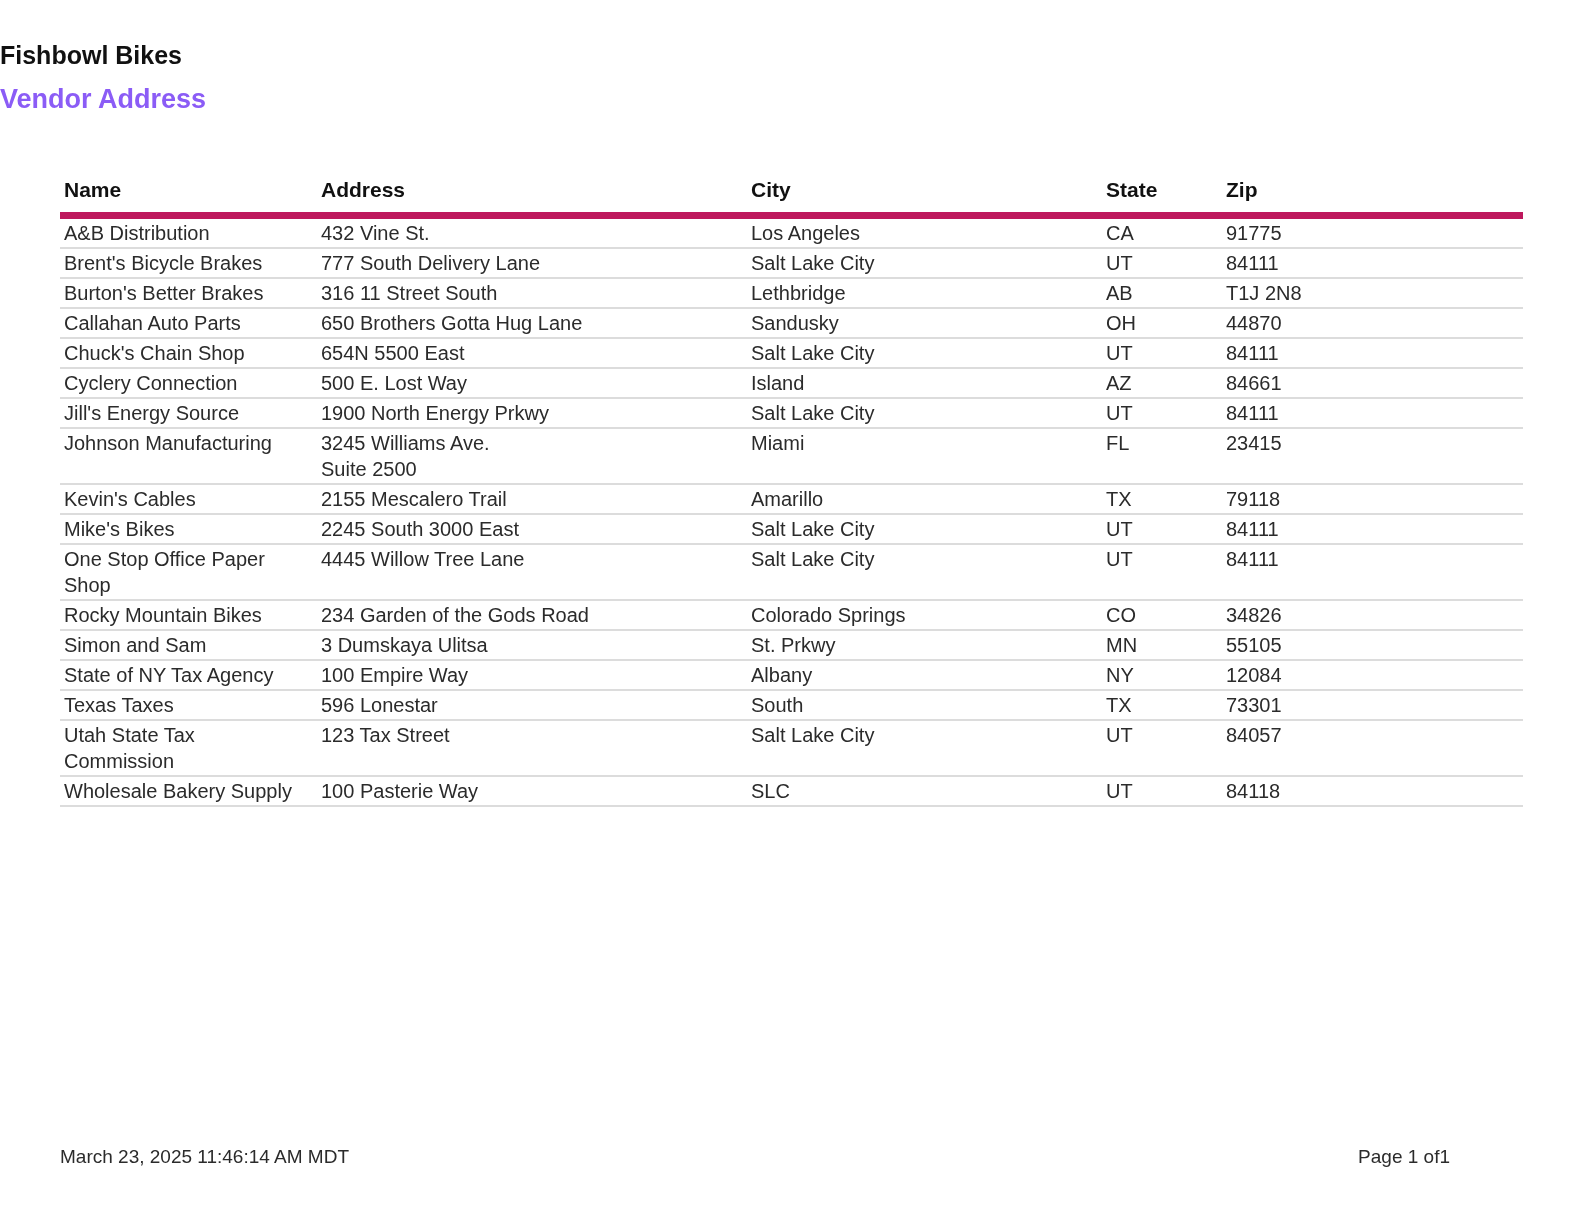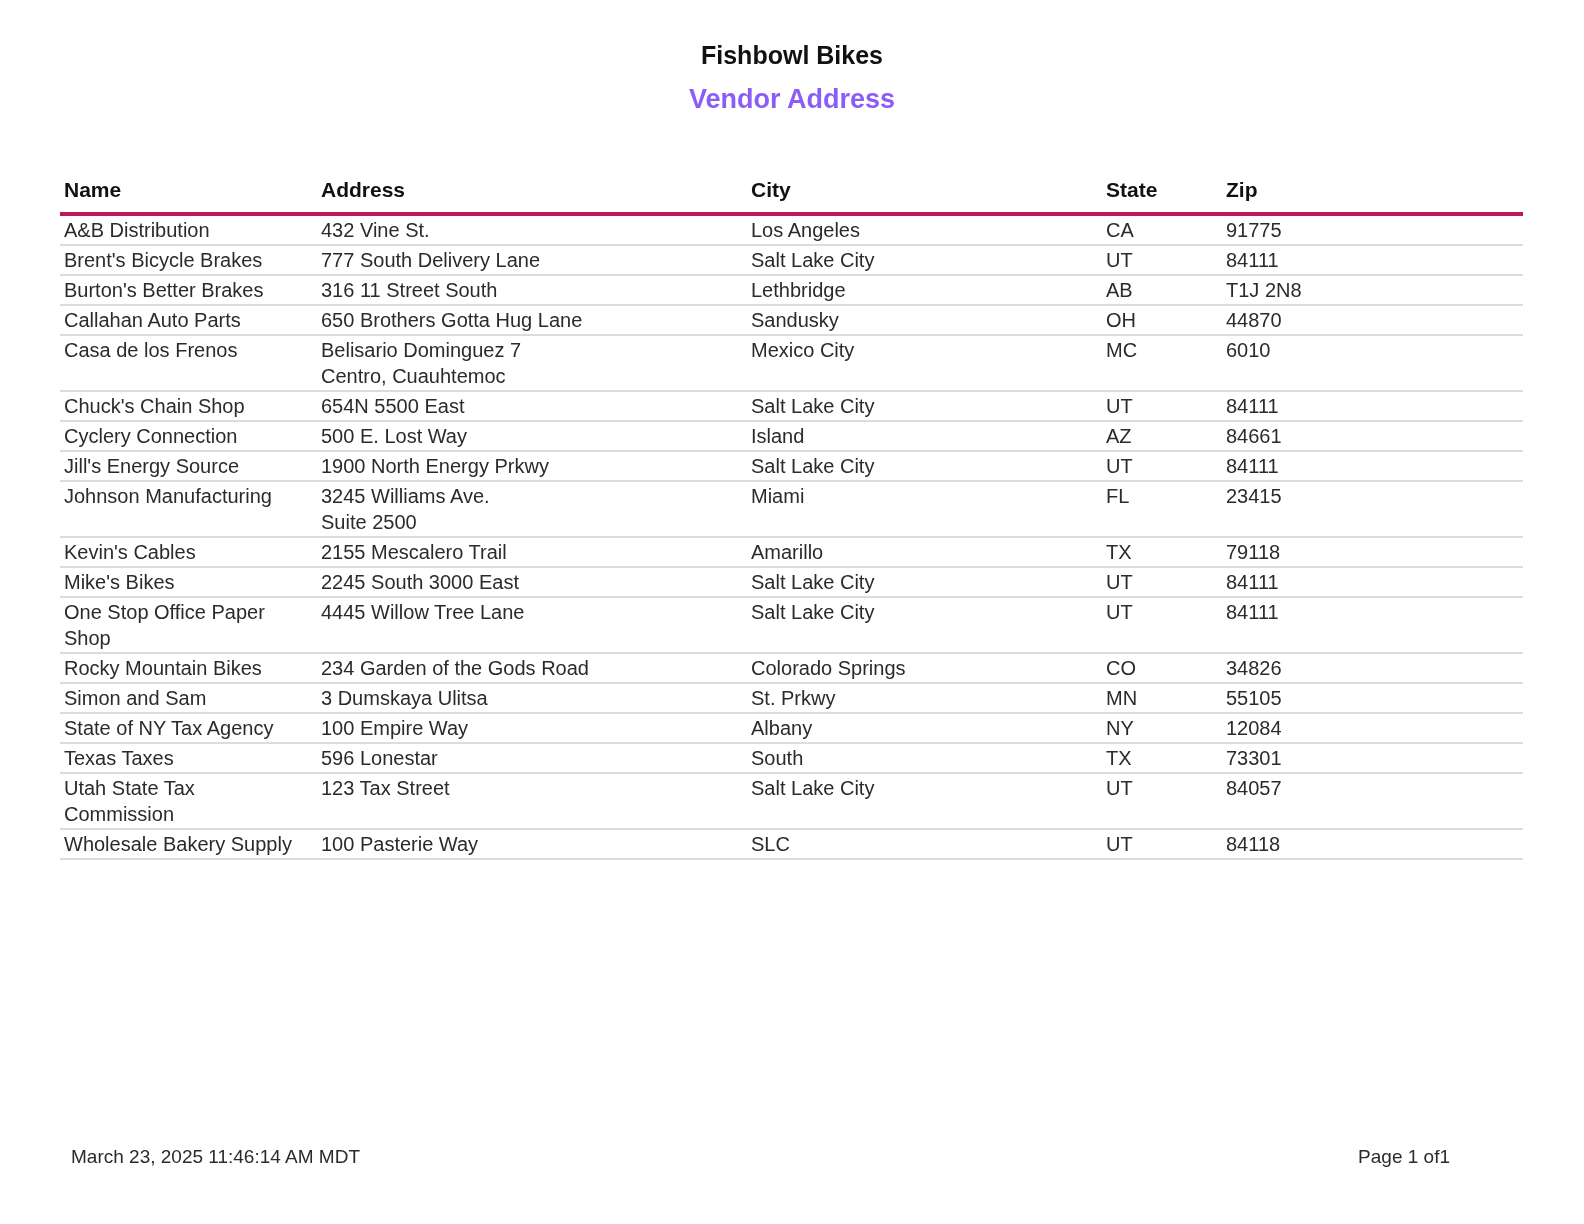--- a/index.html
+++ b/index.html
@@ -7,21 +7,21 @@
   body {
     width: 1584px;
     height: 1224px;
     position: relative;
     font-family: "Liberation Sans", sans-serif;
     color: #2b2b2b;
     overflow: hidden;
   }
   .report-header {
     margin-top: 40px;
-    text-align: center;
+    text-align: left;
   }
   .company-name {
     font-size: 25px;
     line-height: 30px;
     font-weight: bold;
     color: #111111;
   }
   .report-title {
     font-size: 27px;
     line-height: 42px;
@@ -40,42 +40,41 @@
   .vendor-table col.col-city    { width: 355px; }
   .vendor-table col.col-state   { width: 120px; }
   .vendor-table col.col-zip     { width: 301px; }
   .vendor-table thead th {
     text-align: left;
     font-size: 21px;
     line-height: 28px;
     font-weight: bold;
     color: #111111;
     padding: 0 8px 8px 4px;
-    border-bottom: 4px solid #be185d;
+    border-bottom: 7px solid #be185d;
   }
   .vendor-table tbody td {
     font-size: 20px;
     line-height: 26px;
     vertical-align: top;
     padding: 1px 12px 1px 4px;
     border-bottom: 2px solid #dcdcdc;
     white-space: pre-line;
     color: #2b2b2b;
   }
   .report-footer {
     position: absolute;
     top: 1145px;
     left: 60px;
     right: 134px;
     display: flex;
     justify-content: space-between;
     font-size: 19px;
     line-height: 24px;
     color: #2b2b2b;
-    margin-left: 11px;
   }
 </style>
 </head>
 <body>
 
 <header class="report-header">
   <div class="company-name">Fishbowl Bikes</div>
   <h1 class="report-title">Vendor Address</h1>
 </header>
 
@@ -120,28 +119,20 @@
           <td>T1J 2N8</td>
         </tr>
         <tr>
           <td>Callahan Auto Parts</td>
           <td>650 Brothers Gotta Hug Lane</td>
           <td>Sandusky</td>
           <td>OH</td>
           <td>44870</td>
         </tr>
         <tr>
-          <td>Casa de los Frenos</td>
-          <td>Belisario Dominguez 7
-Centro, Cuauhtemoc</td>
-          <td>Mexico City</td>
-          <td>MC</td>
-          <td>6010</td>
-        </tr>
-        <tr>
           <td>Chuck's Chain Shop</td>
           <td>654N 5500 East</td>
           <td>Salt Lake City</td>
           <td>UT</td>
           <td>84111</td>
         </tr>
         <tr>
           <td>Cyclery Connection</td>
           <td>500 E. Lost Way</td>
           <td>Island</td>

